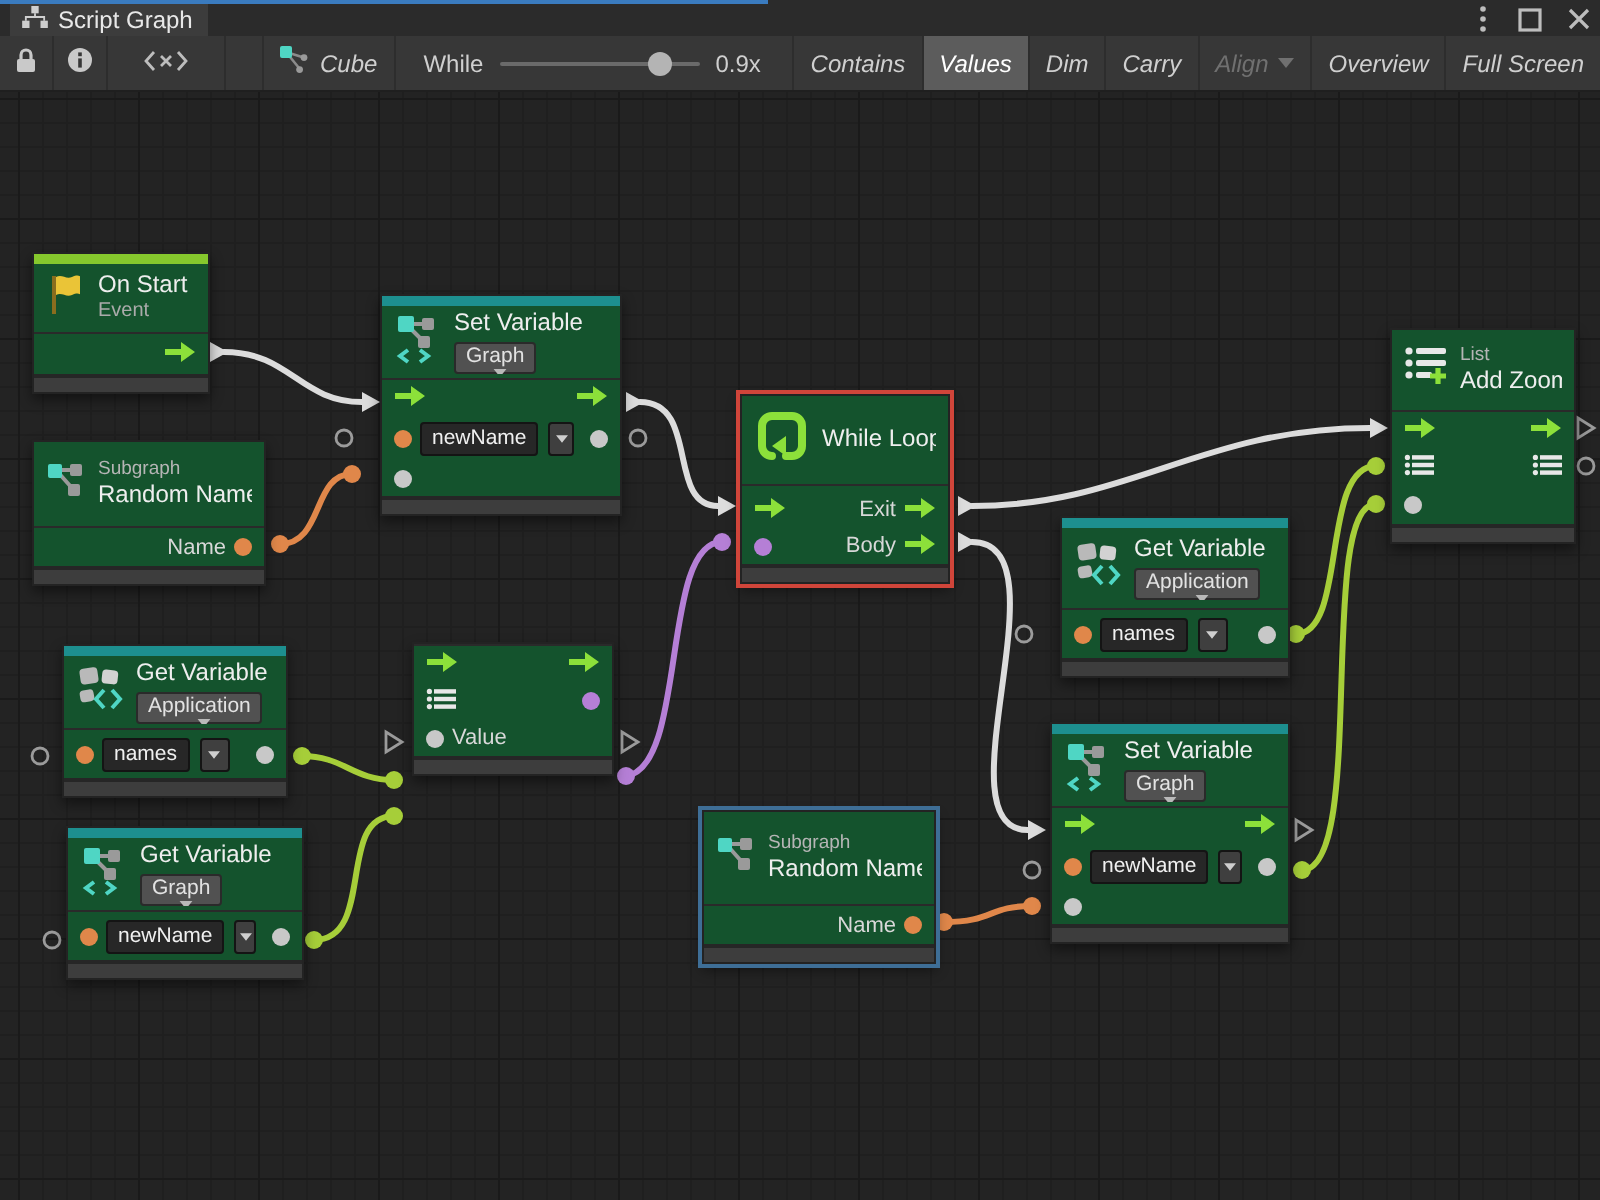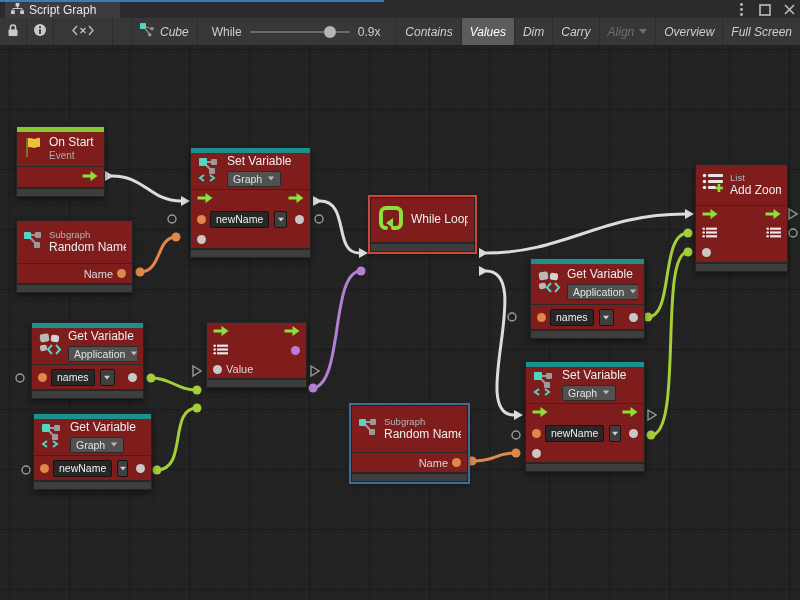--- a/index.html
+++ b/index.html
@@ -4,21 +4,21 @@
 <style>
   html,body{margin:0;padding:0;width:800px;height:600px;overflow:hidden;
     font-family:"Liberation Sans","DejaVu Sans",sans-serif;background:#232323;
     -webkit-font-smoothing:antialiased;}
   .app{position:relative;width:800px;height:600px;background:#232323;}
 
   
   .tabbar{position:absolute;left:0;top:0;width:800px;height:18px;background:#2b2b2b;}
   .tab-accent{position:absolute;left:0;top:0;width:384px;height:2px;background:#3a7bbf;}
   .tab{position:absolute;left:5px;top:2px;height:16px;background:#3c3c3c;display:flex;
-    align-items:center;gap:5px;padding:0 24px 0 6px;color:#e8e8e8;font-size:12px;}
+    align-items:center;gap:5px;padding:0 8px 0 6px;color:#e8e8e8;font-size:12px;}
   .winctrl{position:absolute;right:4px;top:2px;height:15px;display:flex;align-items:center;gap:10px;}
   .winbtn{width:14px;height:14px;display:flex;align-items:center;justify-content:center;cursor:default;}
 
   
   .toolbar{position:absolute;left:0;top:18px;width:800px;height:27px;background:#373737;
     border-bottom:1px solid #1f1f1f;display:flex;align-items:center;color:#cfcfcf;font-size:12px;}
   .tbtn{height:27px;display:flex;align-items:center;justify-content:center;padding:0 8px;
     border-right:1px solid #2d2d2d;font-style:italic;}
   .tbtn.icon-only{width:26px;padding:0;}
   .tbtn.wide{width:58px;padding:0;}
@@ -37,34 +37,34 @@
   .canvas{position:absolute;left:0;top:46px;width:800px;height:554px;background-color:#232323;
     background-image:
       linear-gradient(#1a1a1a 1px,transparent 1px),
       linear-gradient(90deg,#1a1a1a 1px,transparent 1px),
       linear-gradient(#1f1f1f 1px,transparent 1px),
       linear-gradient(90deg,#1f1f1f 1px,transparent 1px);
     background-size:60px 60px,60px 60px,12px 12px,12px 12px;background-position:9px 3px;}
   .wires{position:absolute;left:0;top:0;width:800px;height:600px;pointer-events:none;z-index:1;}
 
   
-  .node{position:absolute;z-index:2;background:#7f1d1d;border:1px solid #232323;box-sizing:border-box;
+  .node{position:absolute;z-index:2;background:#14532d;border:1px solid #232323;box-sizing:border-box;
     box-shadow:0 3px 6px rgba(0,0,0,.45);color:#e4e4e4;}
   .node.sel-red{outline:2px solid #d0453a;}
   .node.sel-blue{outline:2px solid #3e6e96;}
   .strip{height:5px;}
   .strip.teal{background:#1d8f8f;}
   .strip.green{background:#86c82d;}
   .head{display:flex;align-items:center;gap:6px;padding:0 6px;box-sizing:border-box;overflow:hidden;}
   .titles{display:flex;flex-direction:column;justify-content:center;line-height:1.15;overflow:hidden;white-space:nowrap;}
   .kind{font-size:9.5px;color:#b5b5b5;}
   .title{font-size:12px;color:#eee;}
   .sub{font-size:10px;color:#ababab;}
   .chip{display:inline-flex;align-items:center;height:14px;background:#515151;border:1px solid #2a2a2a;
-    border-radius:2px;padding:0 5px;font-size:10.5px;color:#e2e2e2;margin-top:2px;width:max-content;}
+    border-radius:2px;padding:0 5px;font-size:10.5px;color:#e2e2e2;margin-top:2px;width:max-content;flex-direction:column;}
   .chip .caret{border-top-color:#b9b9b9;margin-left:5px;transform:scale(.8);}
   .ports{border-top:1px solid #2a2a2a;padding:0 0;}
   .prow{display:flex;align-items:center;padding:0 6px;gap:4px;font-size:11px;color:#d8d8d8;}
   .sp{flex:1;}
   .dot{width:9px;height:9px;border-radius:50%;flex:none;}
   .dot.orange{background:#e0874a;} .dot.gray{background:#c8c8c8;} .dot.purple{background:#b57fd6;}
   .fieldbox{height:15px;display:flex;align-items:center;background:#272727;border:1px solid #141414;
     border-radius:2px;padding:0 5px;font-size:10.5px;color:#f0f0f0;}
   .fieldbtn{width:15px;height:17px;box-sizing:border-box;background:#3f3f3f;border:1px solid #141414;
     border-radius:2px;display:flex;align-items:center;justify-content:center;margin-left:1px;}
@@ -419,20 +419,40 @@
       <span>
         <svg width="28" height="28" viewBox="0 0 28 28">
             <path d="M9 4h10a5 5 0 0 1 5 5v10a5 5 0 0 1-5 5h-3M9 4A5 5 0 0 0 4 9v10a5 5 0 0 0 5 5" stroke="#8ce03a" stroke-width="4" fill="none" stroke-linecap="round"></path>
             <path d="M17 19l-7 5 7 5z" fill="#8ce03a" transform="translate(-1,-5)"></path>
           </svg>
       </span>
       <span class="titles">
           <span class="title">While Loop</span>
         </span>
     </div>
+    <div class="ports" style="padding-top:3px">
+      <div class="prow" style="height:18px">
+        <span><svg width="16" height="10" viewBox="0 0 15 10">
+              <path d="M0 3.5h8V0l7 5-7 5V6.5H0z" fill="#8ce03a"></path>
+            </svg></span>
+        <span class="sp"></span>
+        <span class="portlabel">Exit</span>
+        <span><svg width="16" height="10" viewBox="0 0 15 10">
+              <path d="M0 3.5h8V0l7 5-7 5V6.5H0z" fill="#8ce03a"></path>
+            </svg></span>
+      </div>
+      <div class="prow" style="height:18px">
+        <span class="dot purple"></span>
+        <span class="sp"></span>
+        <span class="portlabel">Body</span>
+        <span><svg width="16" height="10" viewBox="0 0 15 10">
+              <path d="M0 3.5h8V0l7 5-7 5V6.5H0z" fill="#8ce03a"></path>
+            </svg></span>
+      </div>
+    </div>
     <div class="foot"></div>
   </div>
 
   <div class="node" style="left:530px;top:258px;width:115px">
     <div class="strip teal"></div>
     <div class="head" style="height:40px">
       <span>
         <svg width="24" height="24" viewBox="0 0 24 24">
             <rect x="2" y="2" width="9" height="8" rx="2" fill="#b9b9b9" transform="rotate(-8 6 6)"></rect>
             <rect x="13" y="3" width="8" height="7" rx="2" fill="#d2d2d2" transform="rotate(6 17 6)"></rect>

